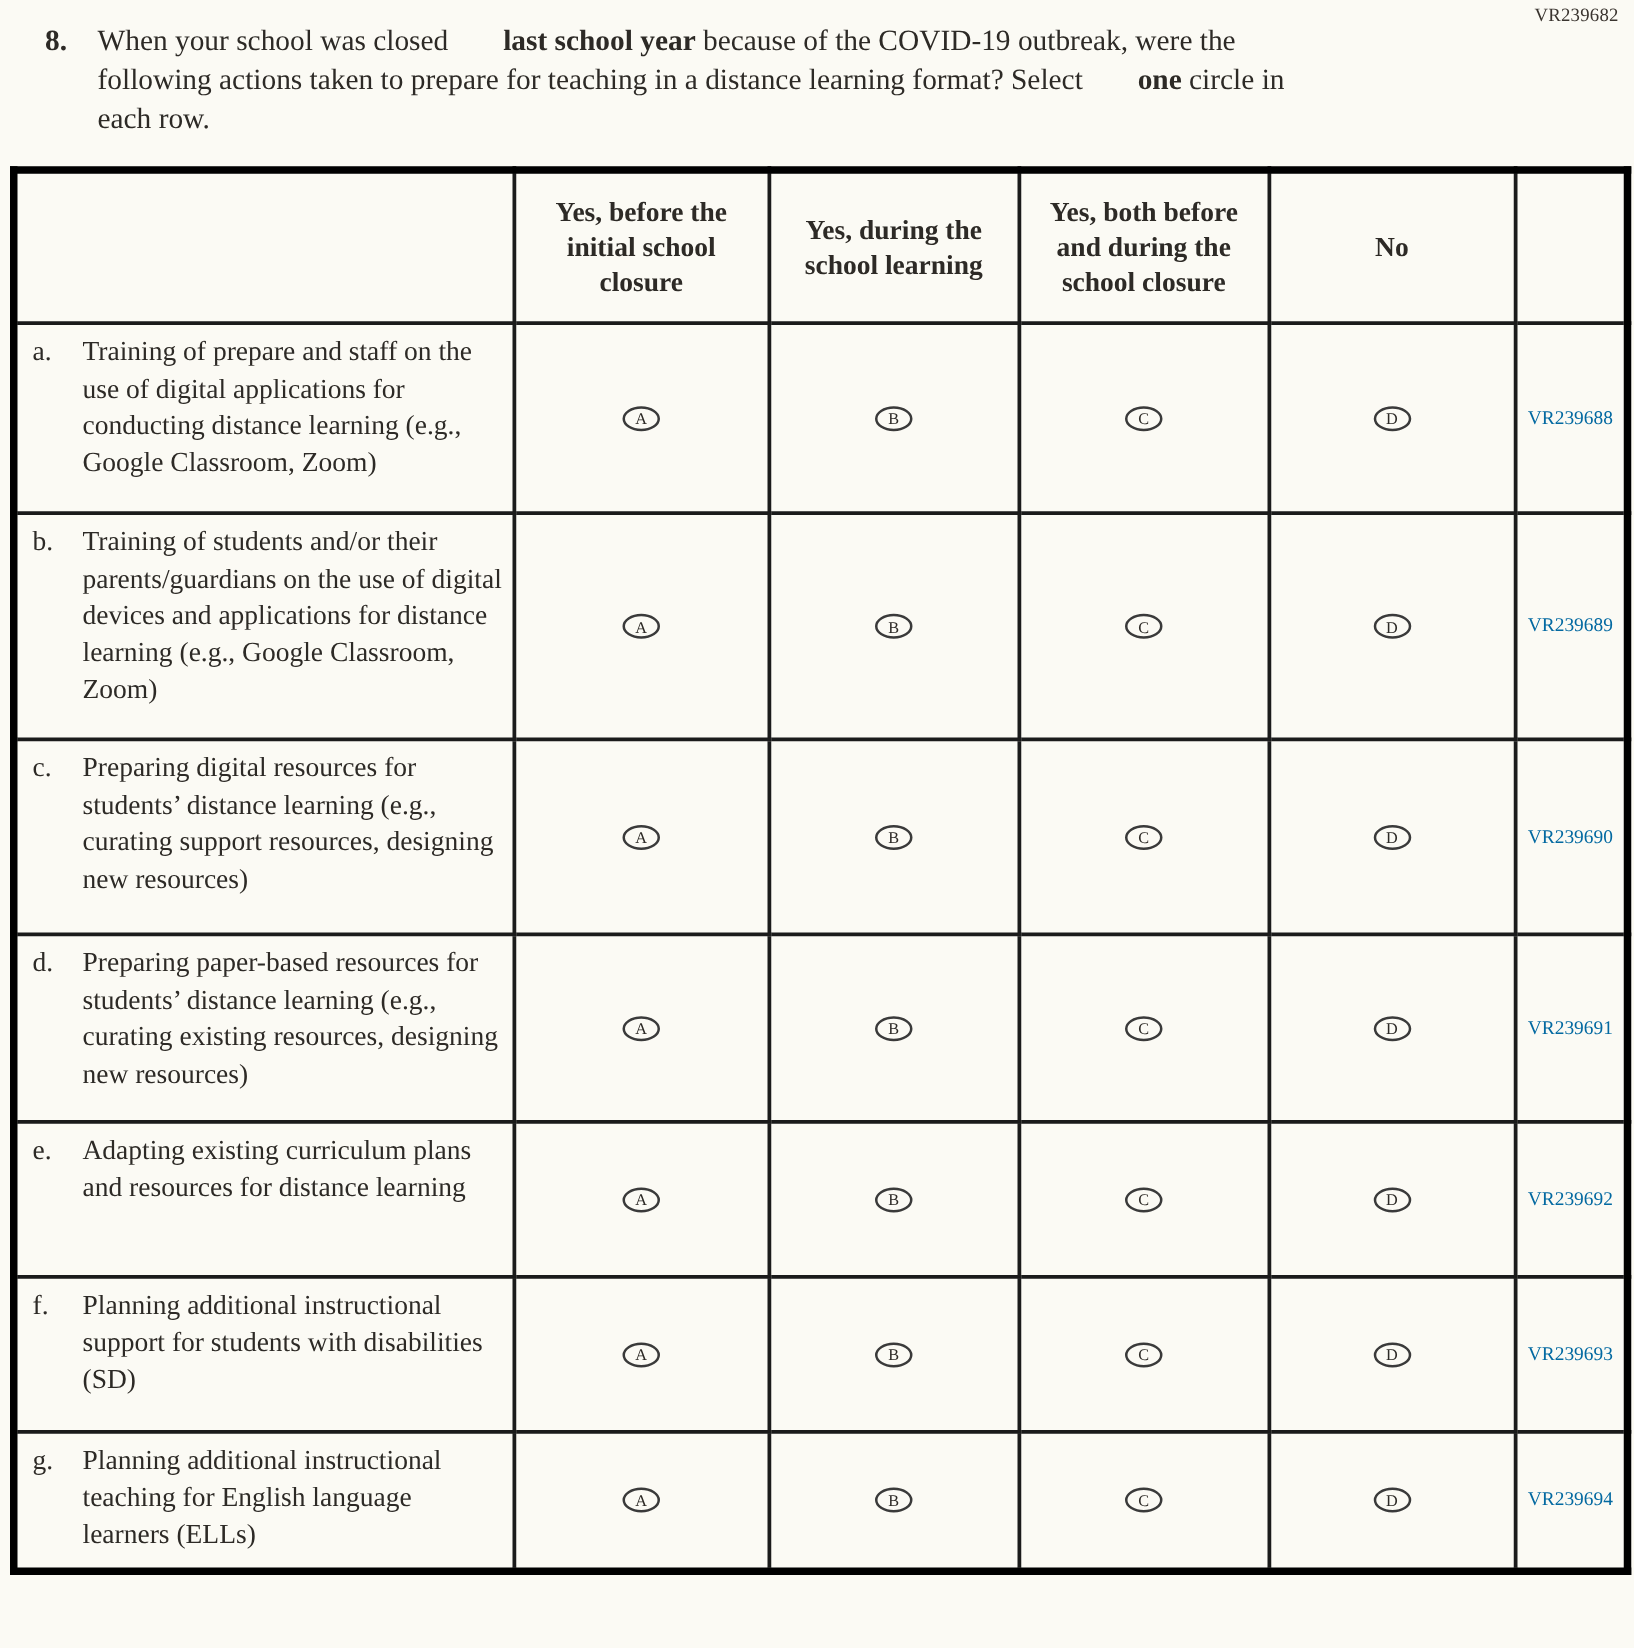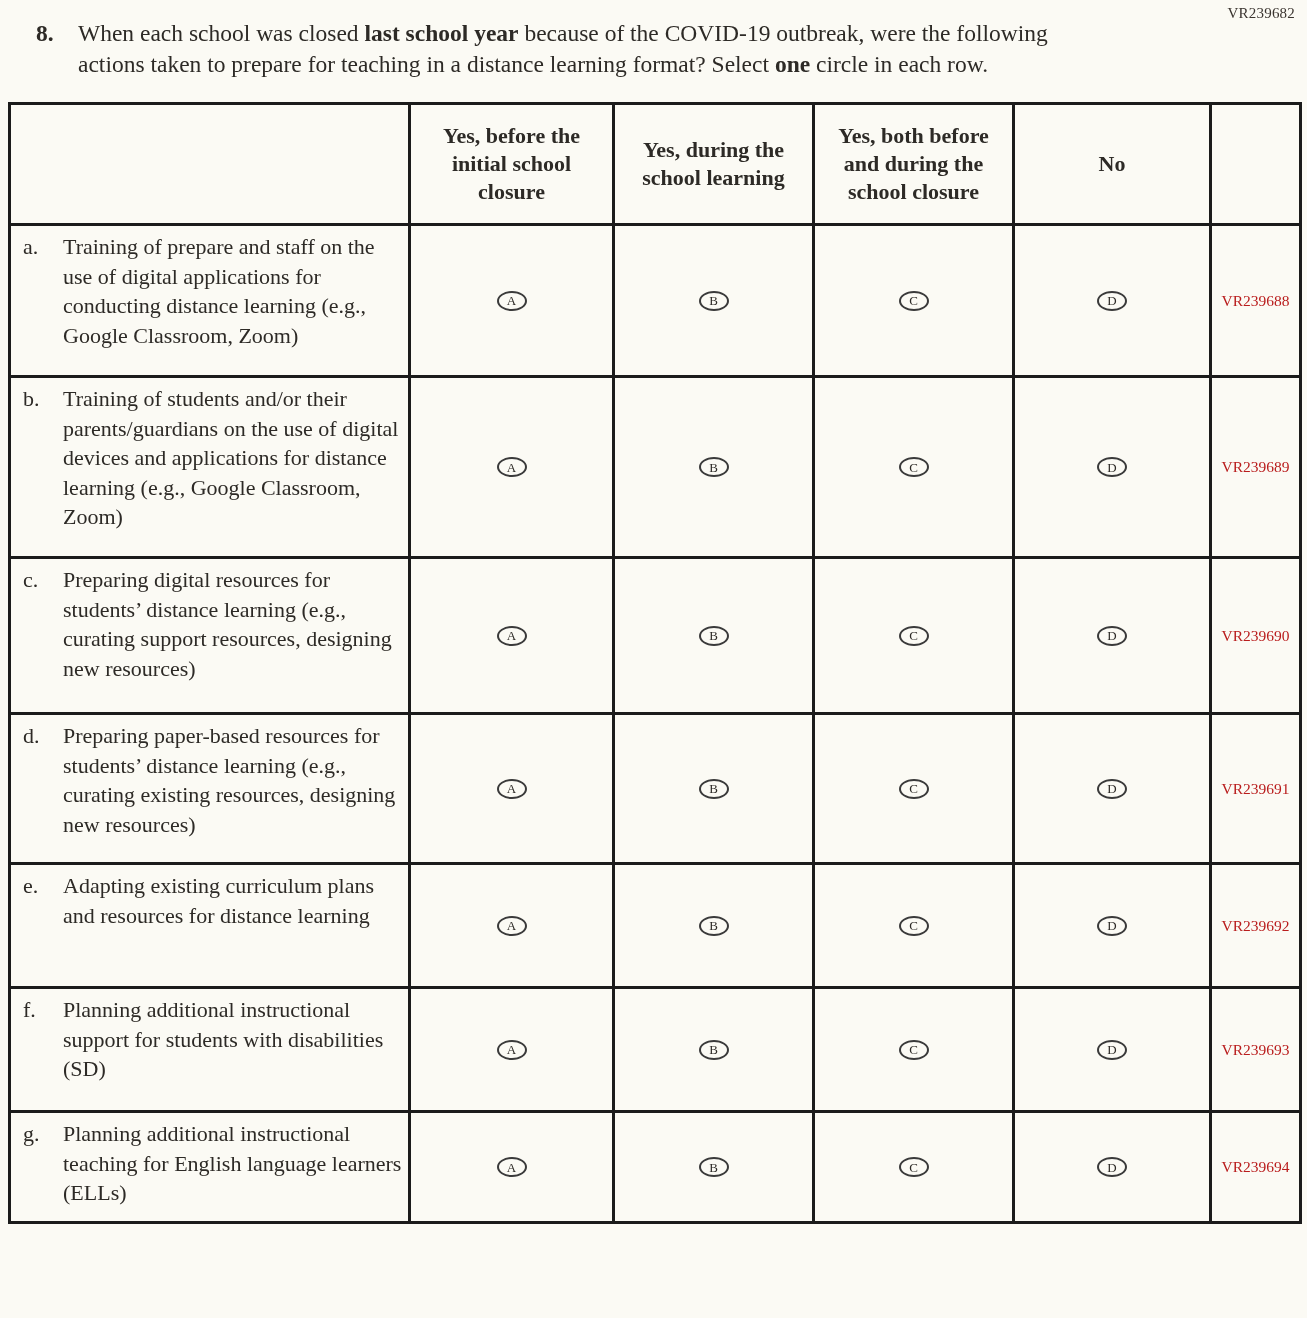--- a/index.html
+++ b/index.html
@@ -34,29 +34,29 @@
     width: 1030px;
     font-size: 23.5px;
     line-height: 31px;
   }
   .q-num {
     font-weight: bold;
     flex: none;
     width: 42px;
   }
   .q-text { }
-  .q-bold { font-weight: bold; }
+  .q-bold { font-weight: bold; margin-left: 38px; }
 
   
   table.grid {
     border-collapse: collapse;
     table-layout: fixed;
     width: 1291px;
     margin: 22px 0 0 8px;
-    border: 3px solid #000000;
+    border: 6px solid #000000;
   }
   table.grid th,
   table.grid td {
     border: 3px solid #1B1B1B;
     background: #FBFAF4;
   }
   thead th {
     border-bottom: 7px double #1B1B1B;
     height: 114px;
     vertical-align: middle;
@@ -92,41 +92,41 @@
     line-height: 1;
     color: #2D2A26;
     cursor: pointer;
     background: transparent;
   }
 
   .vr-cell {
     text-align: center;
     vertical-align: middle;
     font-size: 15.5px;
-    color: #b91c1c;
+    color: #0369a1;
     padding: 0 2px;
   }
 
   
   tr.r0 { height: 152px; }
   tr.r1 { height: 181px; }
   tr.r2 { height: 156px; }
   tr.r3 { height: 150px; }
   tr.r4 { height: 124px; }
   tr.r5 { height: 124px; }
   tr.r6 { height: 111px; }
 </style>
 </head>
 <body>
 
 <div class="vr-top">VR239682</div>
 
 <div class="question">
   <span class="q-num">8.</span>
-  <span class="q-text"><span>When each school was closed </span><span class="q-bold">last school year</span><span> because of the COVID-19 outbreak, were the following actions taken to prepare for teaching in a distance learning format? Select </span><span class="q-bold">one</span><span> circle in each row.</span></span>
+  <span class="q-text"><span>When your school was closed </span><span class="q-bold">last school year</span><span> because of the COVID-19 outbreak, were the following actions taken to prepare for teaching in a distance learning format? Select </span><span class="q-bold">one</span><span> circle in each row.</span></span>
 </div>
 
 <table class="grid">
   <colgroup>
     <col style="width:400px">
     <col style="width:204px">
     <col style="width:200px">
     <col style="width:200px">
     <col style="width:197px">
     <col style="width:90px">

